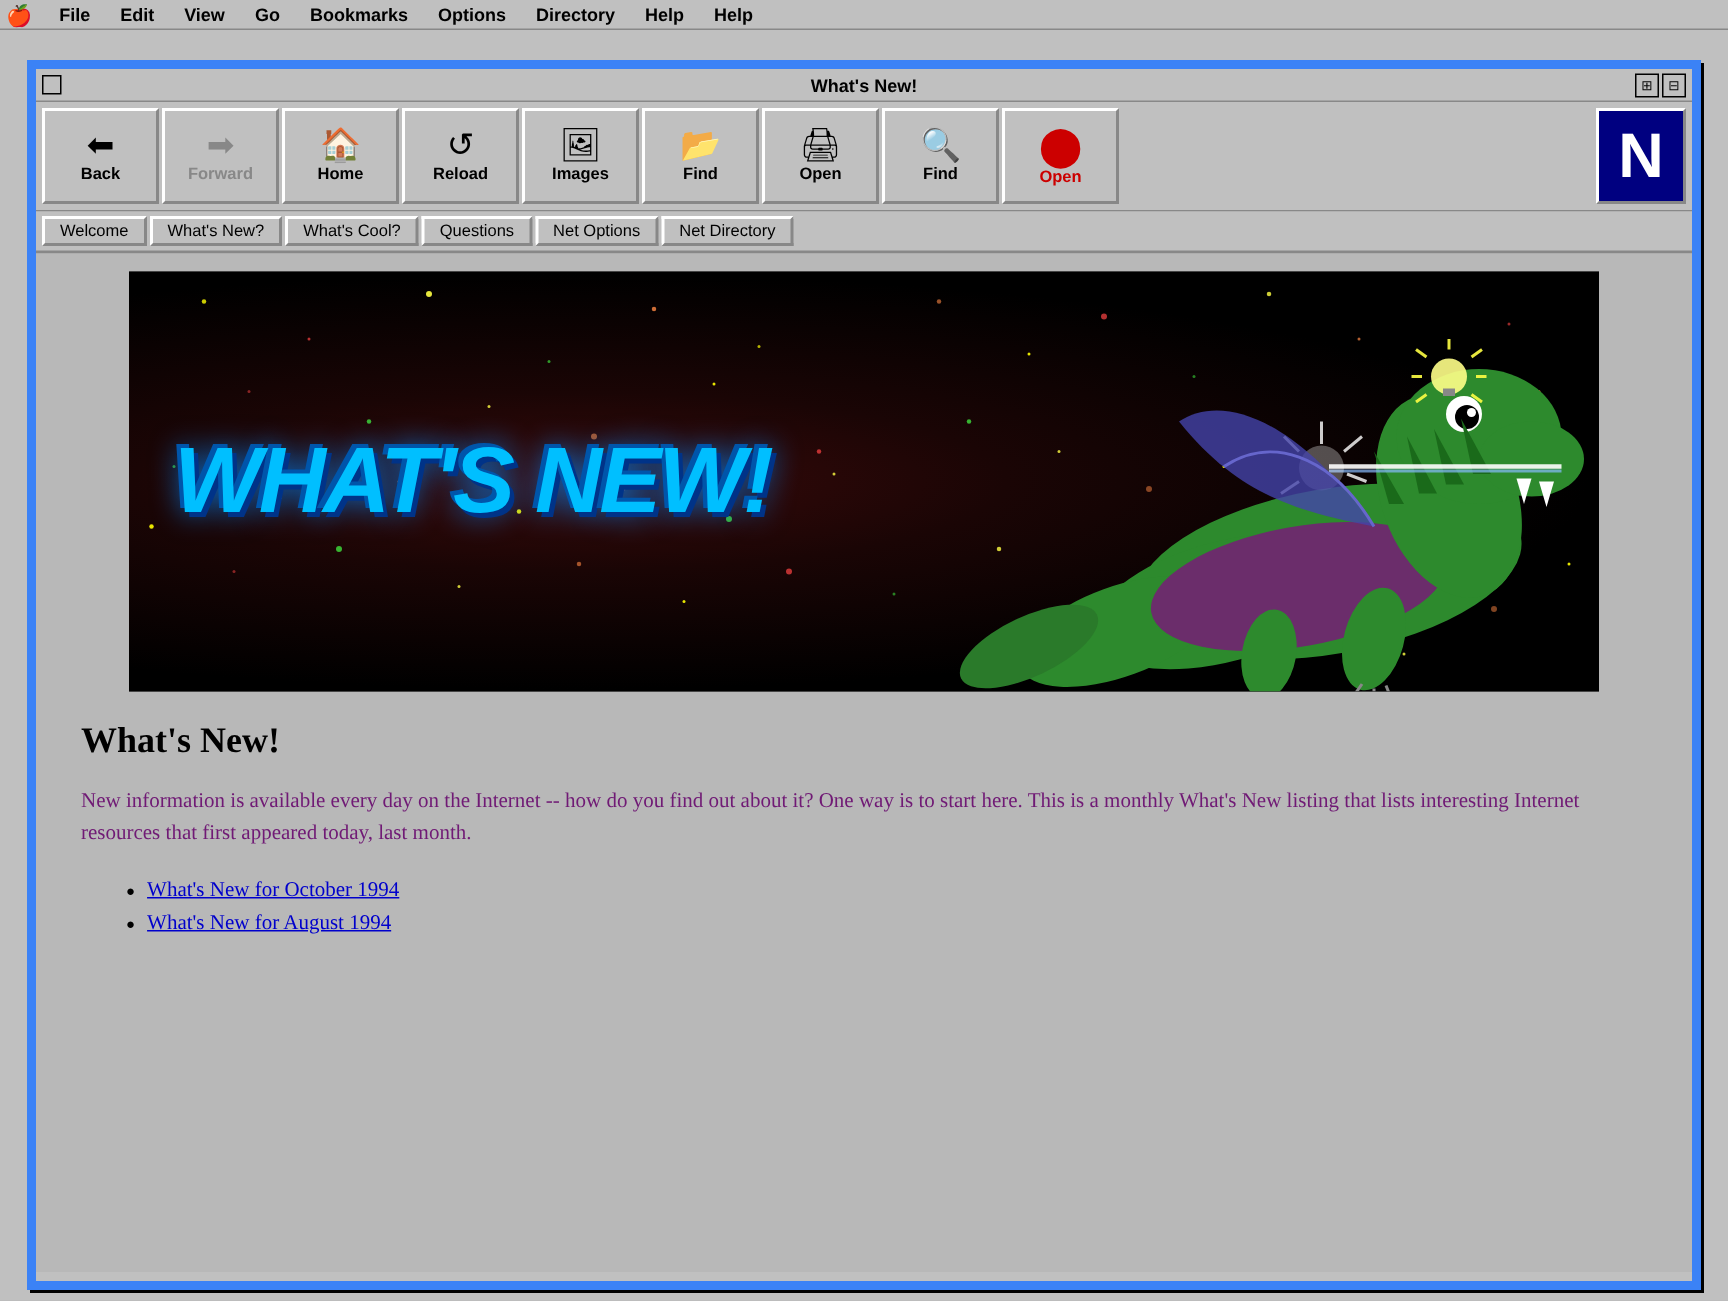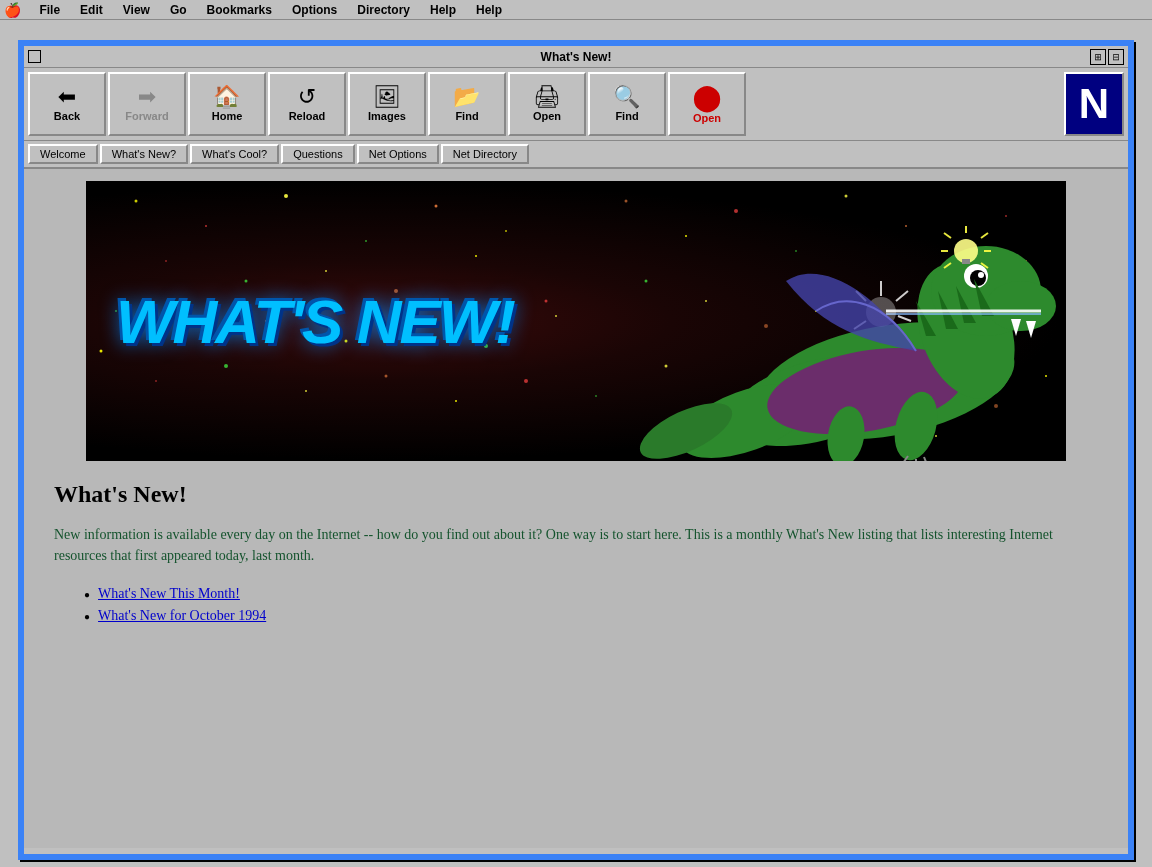--- a/index.html
+++ b/index.html
@@ -244,21 +244,21 @@
       font-weight: bold;
       font-family: Times New Roman, serif;
       margin-bottom: 16px;
       color: #000;
     }
 
     .page-body {
       font-family: Times New Roman, serif;
       font-size: 14px;
       line-height: 1.5;
-      color: #14532d;
+      color: #701a75;
       max-width: 1000px;
       margin-bottom: 20px;
     }
 
     .page-links {
       list-style: none;
       padding: 0;
       margin-left: 30px;
     }
     .page-links li {
@@ -496,23 +496,23 @@
         </svg>
       </div>
     </div>
 
     <div class="page-content">
       <h1 class="page-title">What's New!</h1>
       <p class="page-body">New information is available every day on the Internet -- how do you find out about it? One way is to start here. This is a monthly What's New listing that lists interesting Internet resources that first appeared today, last month.</p>
 
       <ul class="page-links">
         <li>
-          <a class="page-link">What's New This Month!</a>
+          <a class="page-link">What's New for October 1994</a>
         </li>
         <li>
-          <a class="page-link">What's New for October 1994</a>
+          <a class="page-link">What's New for August 1994</a>
         </li>
       </ul>
     </div>
 
   </div>
 
 </div>
 
 </body></html>

